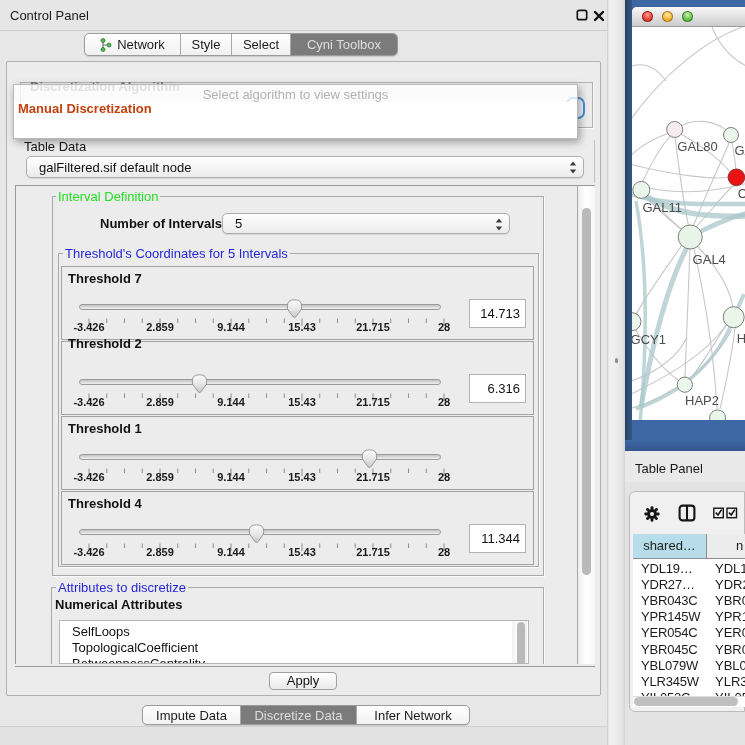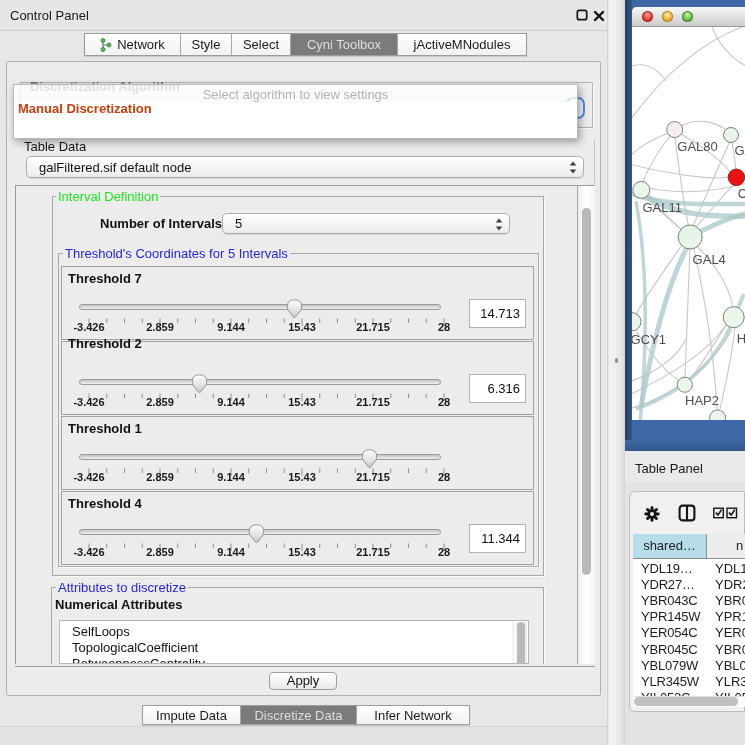--- a/index.html
+++ b/index.html
@@ -1,19 +1,19 @@
 <!DOCTYPE html>
 <html><head><meta charset="utf-8">
 <style>
 html,body{margin:0;padding:0;}
 body{width:745px;height:745px;overflow:hidden;background:#e7e7e7;
  font-family:"Liberation Sans",sans-serif;-webkit-font-smoothing:antialiased;}
 .abs{position:absolute;}
 #page{position:relative;width:745px;height:745px;overflow:hidden;}
-.seg{display:flex;border:1px solid #9b9b9b;border-radius:0;overflow:hidden;
+.seg{display:flex;border:1px solid #9b9b9b;border-radius:5px;overflow:hidden;
  background:linear-gradient(#ffffff,#f1f1f1);box-shadow:0 1px 1px rgba(0,0,0,0.12);}
 .seg>div{display:flex;align-items:center;justify-content:center;font-size:13px;
  color:#1b1b1b;border-right:1px solid #a8a8a8;white-space:nowrap;}
 .seg>div:last-child{border-right:none;}
 .seg>div.sel{background:#7b7b7b;color:#dedede;}
 .combo{position:absolute;border:1px solid #aeaeae;border-radius:5px;
  background:linear-gradient(#ffffff,#ebebeb);box-shadow:0 1px 1px rgba(0,0,0,0.10);
  font-size:13px;color:#111;display:flex;align-items:center;}
 .gtitle{position:absolute;font-size:13px;background:#ececec;padding:0 2px;line-height:13px;}
 .gbox{position:absolute;border:1px solid #a9a9a9;box-shadow:1px 1px 0 rgba(255,255,255,0.8);}
@@ -39,21 +39,20 @@
 <div class="seg abs" style="left:84px;top:33px;height:21px;">
  <div style="width:95px;"><svg width="13" height="14" viewBox="0 0 13 14" style="margin-right:4px">
           <path d="M3 2.5 V11.5 M3 7 H8" stroke="#777" stroke-width="1.2" fill="none"></path>
           <circle cx="3" cy="2.5" r="2" fill="#55b855" stroke="#2e7d32" stroke-width="0.8"></circle>
           <circle cx="9" cy="7" r="2" fill="#55b855" stroke="#2e7d32" stroke-width="0.8"></circle>
           <circle cx="3" cy="11.5" r="2" fill="#55b855" stroke="#2e7d32" stroke-width="0.8"></circle>
         </svg>Network</div>
  <div style="width:50px;">Style</div>
  <div style="width:58px;">Select</div>
  <div class="sel" style="width:106px;">Cyni Toolbox</div>
- <div style="width:128px;">jActiveMNodules</div>
 </div>
 
 <div class="abs" style="left:20px;top:82px;width:571px;height:44px;border:1px solid #b3b3b3;box-shadow:1px 1px 0 rgba(255,255,255,0.8);"></div>
 <div class="abs" style="left:594px;top:140px;width:1px;height:43px;background:#c2c2c2;"></div>
 <div class="abs" style="left:566px;top:97px;width:19px;height:22px;border:2.5px solid #4a8fd4;border-radius:7px;background:#eef4fb;box-sizing:border-box;"></div>
 
 <div class="abs" style="left:24px;top:139px;font-size:13px;color:#151515;">Table Data</div>
 <div class="combo" style="left:26px;top:156px;width:556px;height:20px;">
  <span style="margin-left:12px;">galFiltered.sif default node</span>
  <svg class="abs" style="right:6px;top:4px;" width="8" height="13" viewBox="0 0 8 13">

